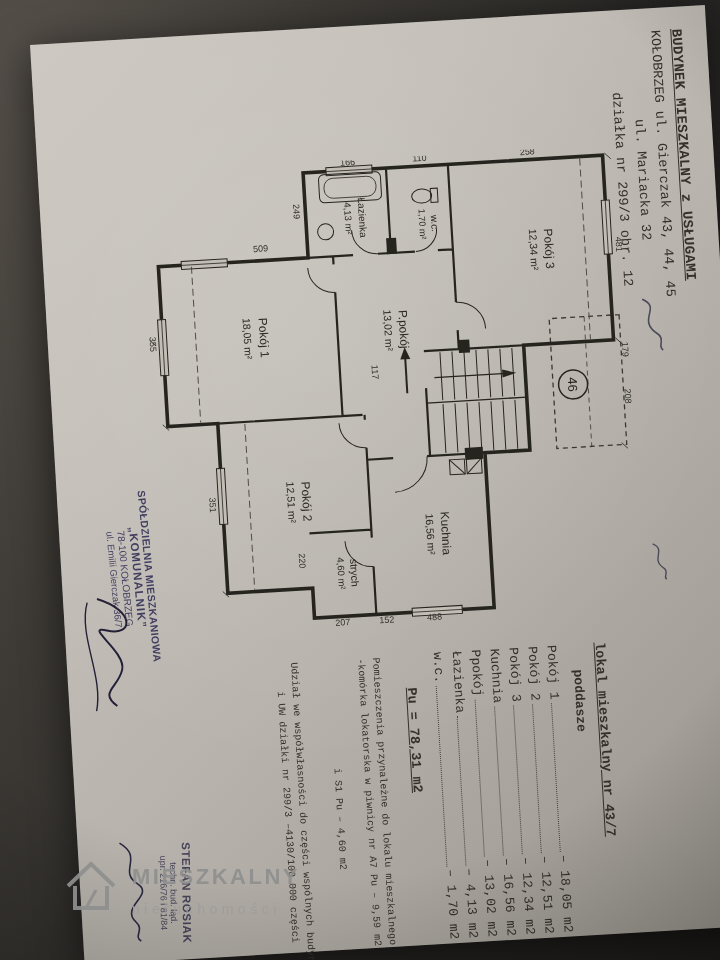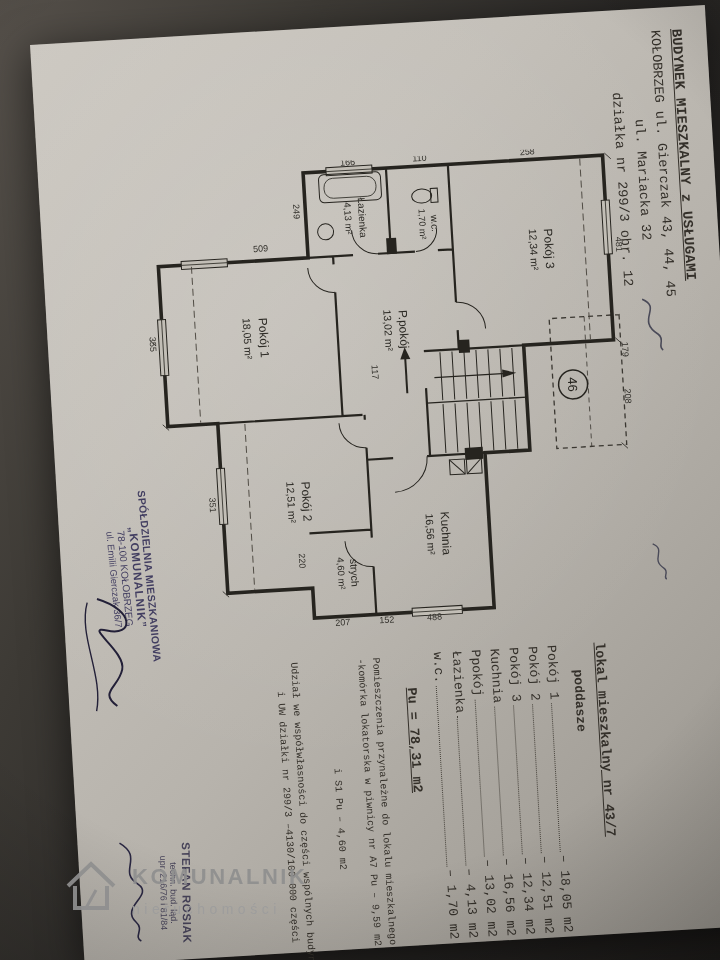--- a/index.html
+++ b/index.html
@@ -272,17 +272,17 @@
     </div>
   </div>
 
   <div class="watermark">
     <svg width="58" height="58" viewBox="0 0 58 58">
       <path d="M6,30 L29,8 L52,30" fill="none" stroke="#8f8f8f" stroke-width="4"></path>
       <path d="M13,30 V52 H45 V30" fill="none" stroke="#8f8f8f" stroke-width="4"></path>
       <path d="M24,52 L34,34" fill="none" stroke="#8f8f8f" stroke-width="3"></path>
     </svg>
     <div class="wm-text">
-      <div class="wm-name">KOMUNALNIK</div>
+      <div class="wm-name">MIESZKALNY</div>
       <div class="wm-sub">nieruchomości</div>
     </div>
   </div>
 </div>
 
 </body></html>

